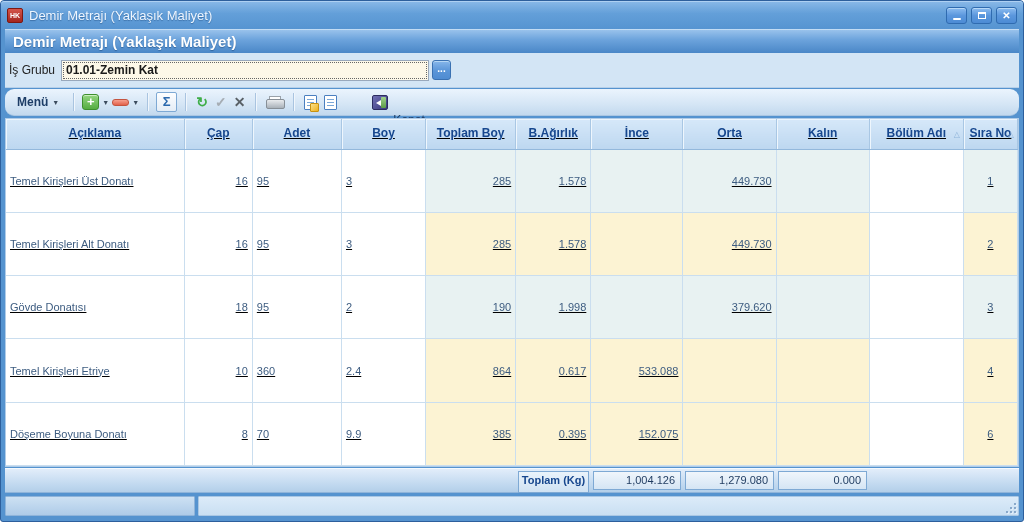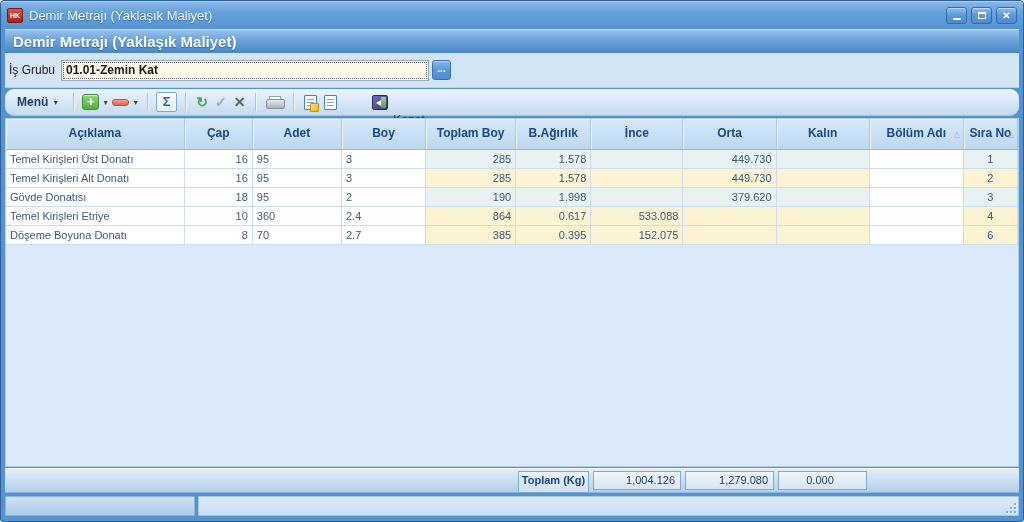--- a/index.html
+++ b/index.html
@@ -117,21 +117,21 @@
     background:linear-gradient(180deg,#9fd28a,#5d9c49); border-radius:1px;}
   .ic-door::after { content:""; position:absolute; left:3px; top:4px;
     border-top:3px solid transparent; border-bottom:3px solid transparent; border-right:5px solid #fff;}
   .kapat-label { font-size:12px; color:#1d3d66; display:inline-block;margin-top:36px; }
   .kapat-label::first-letter { text-decoration:underline; }
 
   
   .grid-area {
     flex:1 1 auto; margin:2px 4px 1px;
     background:#bef264; border:1px solid #b0cce8;
-    display:flex; flex-direction:column; overflow:hidden;
+    display:flex; flex-direction:row; overflow:hidden;text-decoration:underline;
   }
   table.grid { width:100%; border-collapse:collapse; table-layout:fixed; }
   .grid th {
     height:30px; background:linear-gradient(180deg,#d6e8f9 0%,#bdd7f0 100%);
     border-right:1px solid #a9c7e4; border-bottom:1px solid #93b8dc;
     box-shadow:inset 1px 1px 0 #eef6fd;
     color:#17478e; font-size:12px; font-weight:bold; text-align:center;
     position:relative; line-height:13px; padding:0 2px;
   }
   .grid td {
@@ -161,21 +161,21 @@
     border:1px solid #7ea9d4; background:linear-gradient(180deg,#eaf3fb,#cfe2f3);
     font-size:11px; font-weight:bold; color:#17478e; text-align:center; line-height:17px;
   }
   .total-box {
     position:absolute; top:2px; height:19px;
     border:1px solid #7ea9d4; background:linear-gradient(180deg,#f0f6fc,#d5e5f4);
     font-size:11px; color:#1e3a5f; text-align:right; line-height:17px; padding-right:5px;
   }
   .tb-ince  { left:588px; width:88px; }
   .tb-orta  { left:680px; width:89px; }
-  .tb-kalin { left:773px; width:89px;text-align:center; }
+  .tb-kalin { left:773px; width:89px; }
 
   
   .statusbar { height:20px; flex:0 0 20px; margin:3px 4px 0; display:flex; gap:3px; position:relative; }
   .status-left {
     width:190px; border:1px solid #8fb4da; border-radius:1px;
     background:linear-gradient(180deg,#cde1f3 0%,#aecbe8 100%);
   }
   .status-right {
     flex:1; border:1px solid #a9c7e4; border-radius:1px;
     background:linear-gradient(180deg,#dcebf9 0%,#c9dff2 100%);
@@ -324,21 +324,21 @@
           <td class="comp num-r">533.088</td>
           <td class="comp num-r"></td>
           <td class="comp num-r"></td>
           <td></td>
           <td class="comp ctr">4</td>
         </tr>
         <tr class="even">
           <td>Döşeme Boyuna Donatı</td>
           <td class="num-r">8</td>
           <td class="num-l">70</td>
-          <td class="num-l">2.7</td>
+          <td class="num-l">9.9</td>
           <td class="comp num-r">385</td>
           <td class="comp num-r">0.395</td>
           <td class="comp num-r">152.075</td>
           <td class="comp num-r"></td>
           <td class="comp num-r"></td>
           <td></td>
           <td class="comp ctr">6</td>
         </tr>
       </tbody>
     </table>

